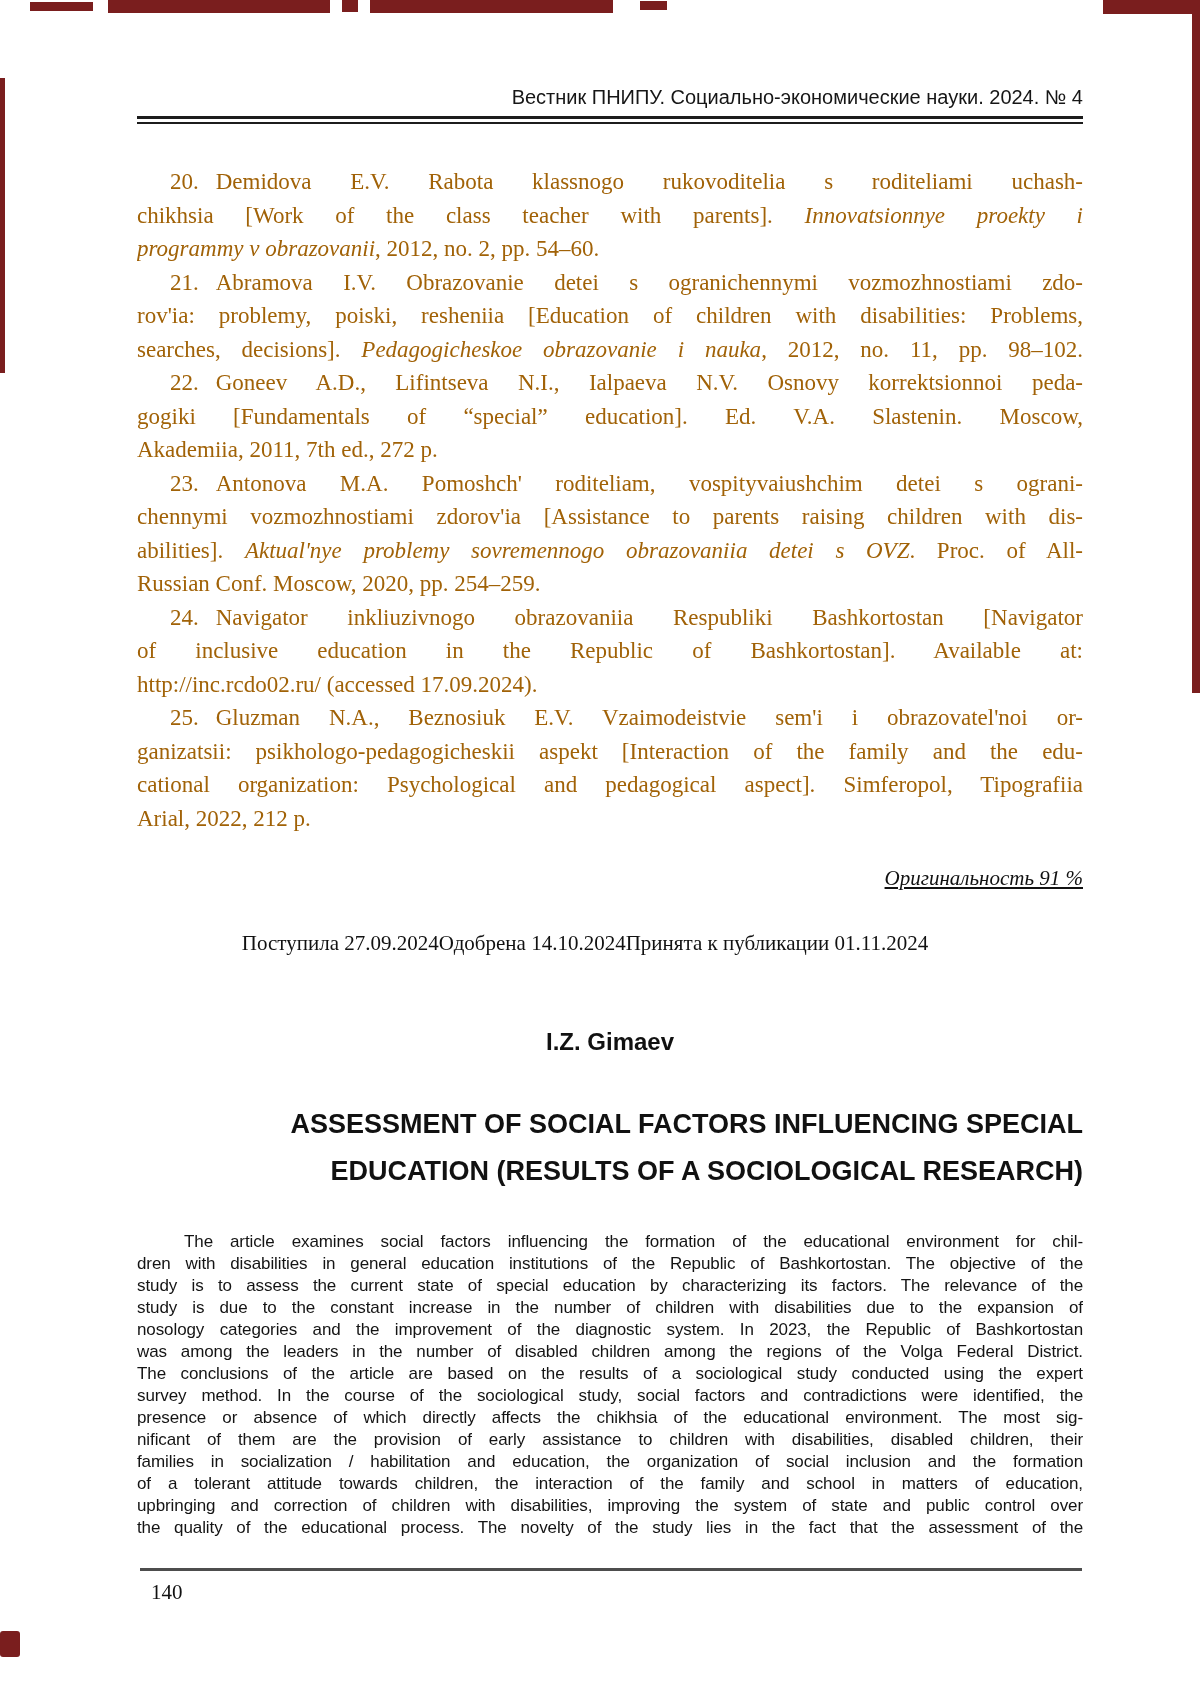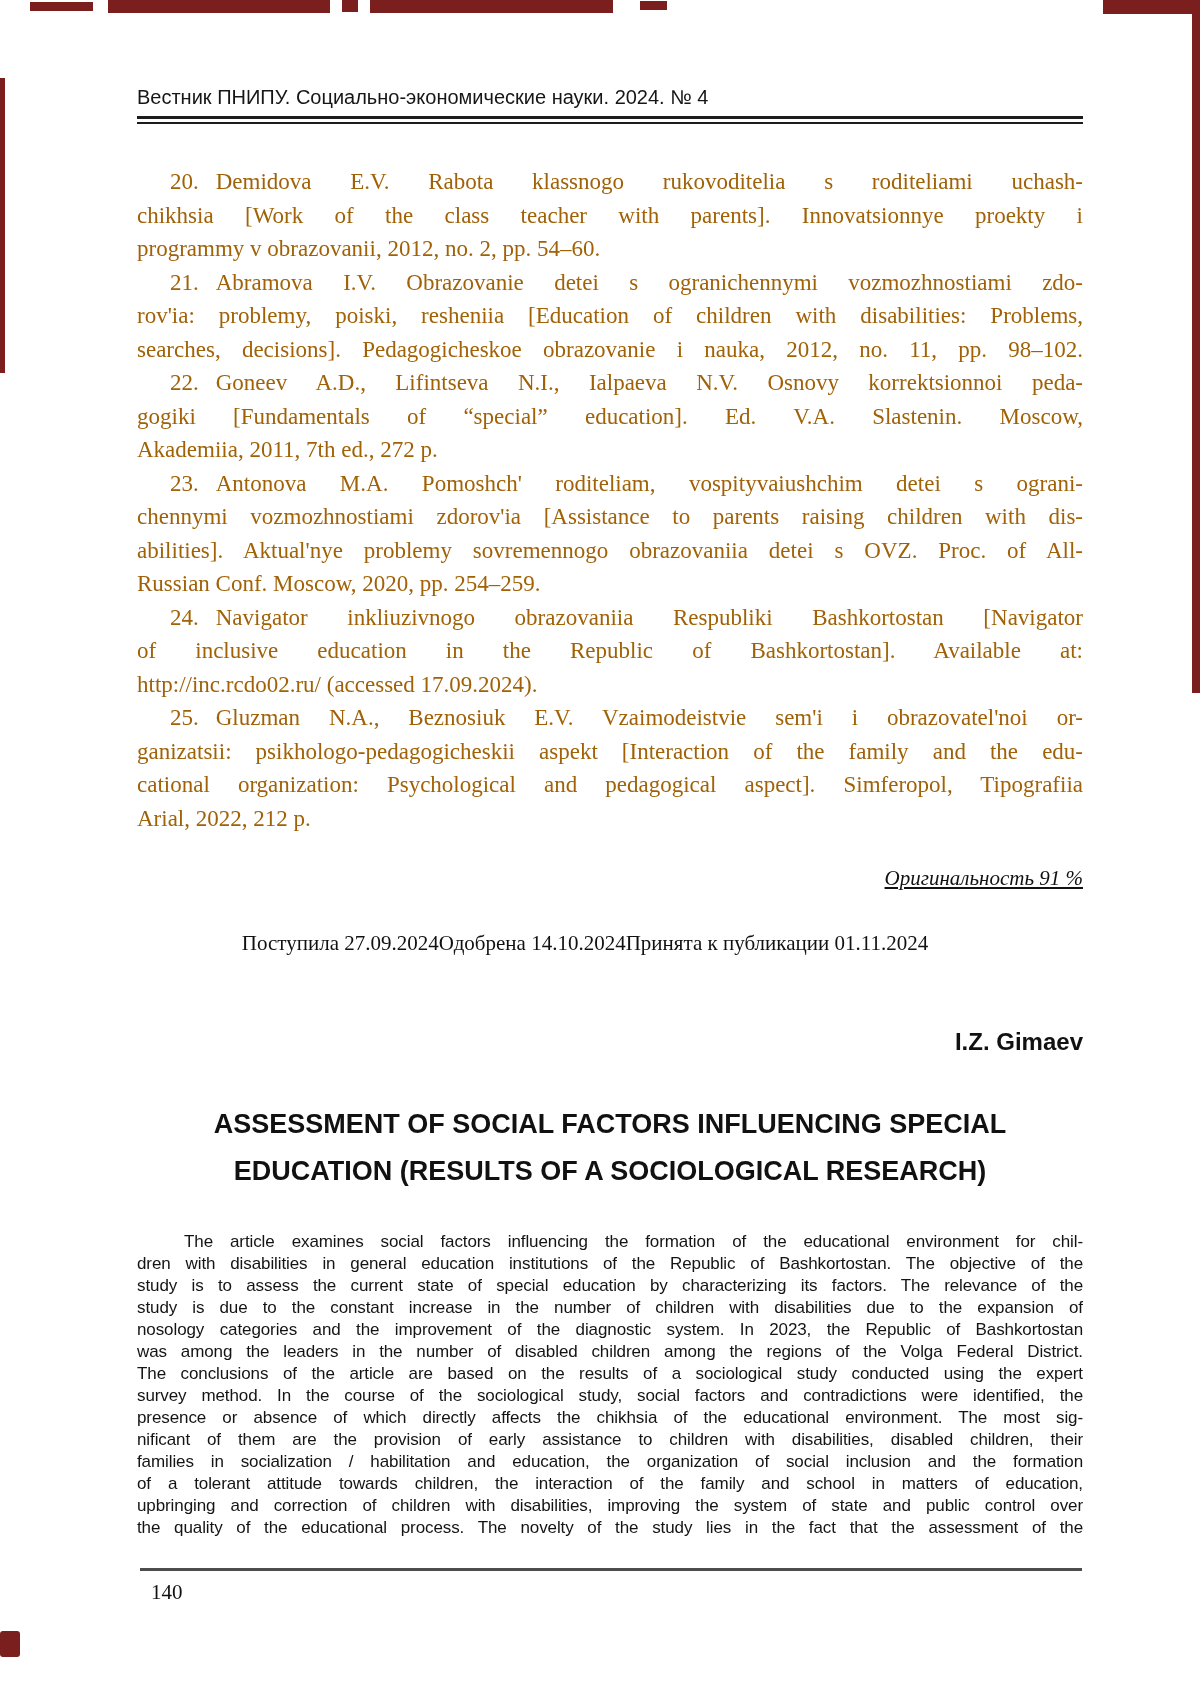--- a/index.html
+++ b/index.html
@@ -1,40 +1,40 @@
 <!DOCTYPE html>
 <html><head>
 <meta charset="utf-8">
 <style>
   html,body{margin:0;padding:0;background:#ffffff;}
   .page{position:relative;width:1200px;height:1705px;background:#ffffff;overflow:hidden;
         color:#111;}
   .content{position:absolute;left:137px;top:0;width:946px;}
 
   
-  .jheader{margin-top:84px;font:20px/26px "Liberation Sans","DejaVu Sans",sans-serif;color:#161616;}
+  .jheader{margin-top:84px;font:20px/26px "Liberation Sans","DejaVu Sans",sans-serif;color:#161616;text-align:right;}
   .rule-double{margin-top:6px;height:3px;border-top:3px solid #1c1c1c;border-bottom:2px solid #1c1c1c;}
 
   
   .refs{margin-top:41px;}
   .rline{font:23px/33.5px "Liberation Serif","DejaVu Serif",serif;height:33.5px;overflow:hidden;
          text-align:justify;text-align-last:justify;color:#a16207;}
   .rline.indent{padding-left:33px;}
   .rline.lastline{text-align-last:left;}
   .rline .num{margin-right:17px;}
-  .rline .it{}
+  .rline .it{font-style:italic;}
 
   
   .originality{margin-top:29px;font:italic 21px/28px "Liberation Serif","DejaVu Serif",serif;text-align:right;text-decoration:underline;}
   .dates{margin-top:37px;height:28px;display:flex;justify-content:center;
          padding:0 118px 0 68px;font:21px/28px "Liberation Serif","DejaVu Serif",serif;}
 
   
-  .author{margin-top:70px;font:bold 24px/30px "Liberation Sans","DejaVu Sans",sans-serif;text-align:right;}
-  .atitle{margin-top:44px;font:bold 27px/47px "Liberation Sans","DejaVu Sans",sans-serif;text-align:center;}
+  .author{margin-top:70px;font:bold 24px/30px "Liberation Sans","DejaVu Sans",sans-serif;text-align:center;}
+  .atitle{margin-top:44px;font:bold 27px/47px "Liberation Sans","DejaVu Sans",sans-serif;text-align:right;}
 
   
   .abstract{margin-top:36px;}
   .aline{font:17px/22px "Liberation Sans","DejaVu Sans",sans-serif;height:22px;overflow:hidden;
          text-align:justify;text-align-last:justify;letter-spacing:-0.1px;color:#141414;}
   .aline.indent{padding-left:47px;}
 
   
   .footer-rule{position:absolute;left:140px;top:1568px;width:942px;height:3px;background:#4d4d4d;}
   .page-number{position:absolute;left:151px;top:1578px;font:21px/28px "Liberation Serif","DejaVu Serif",serif;}

